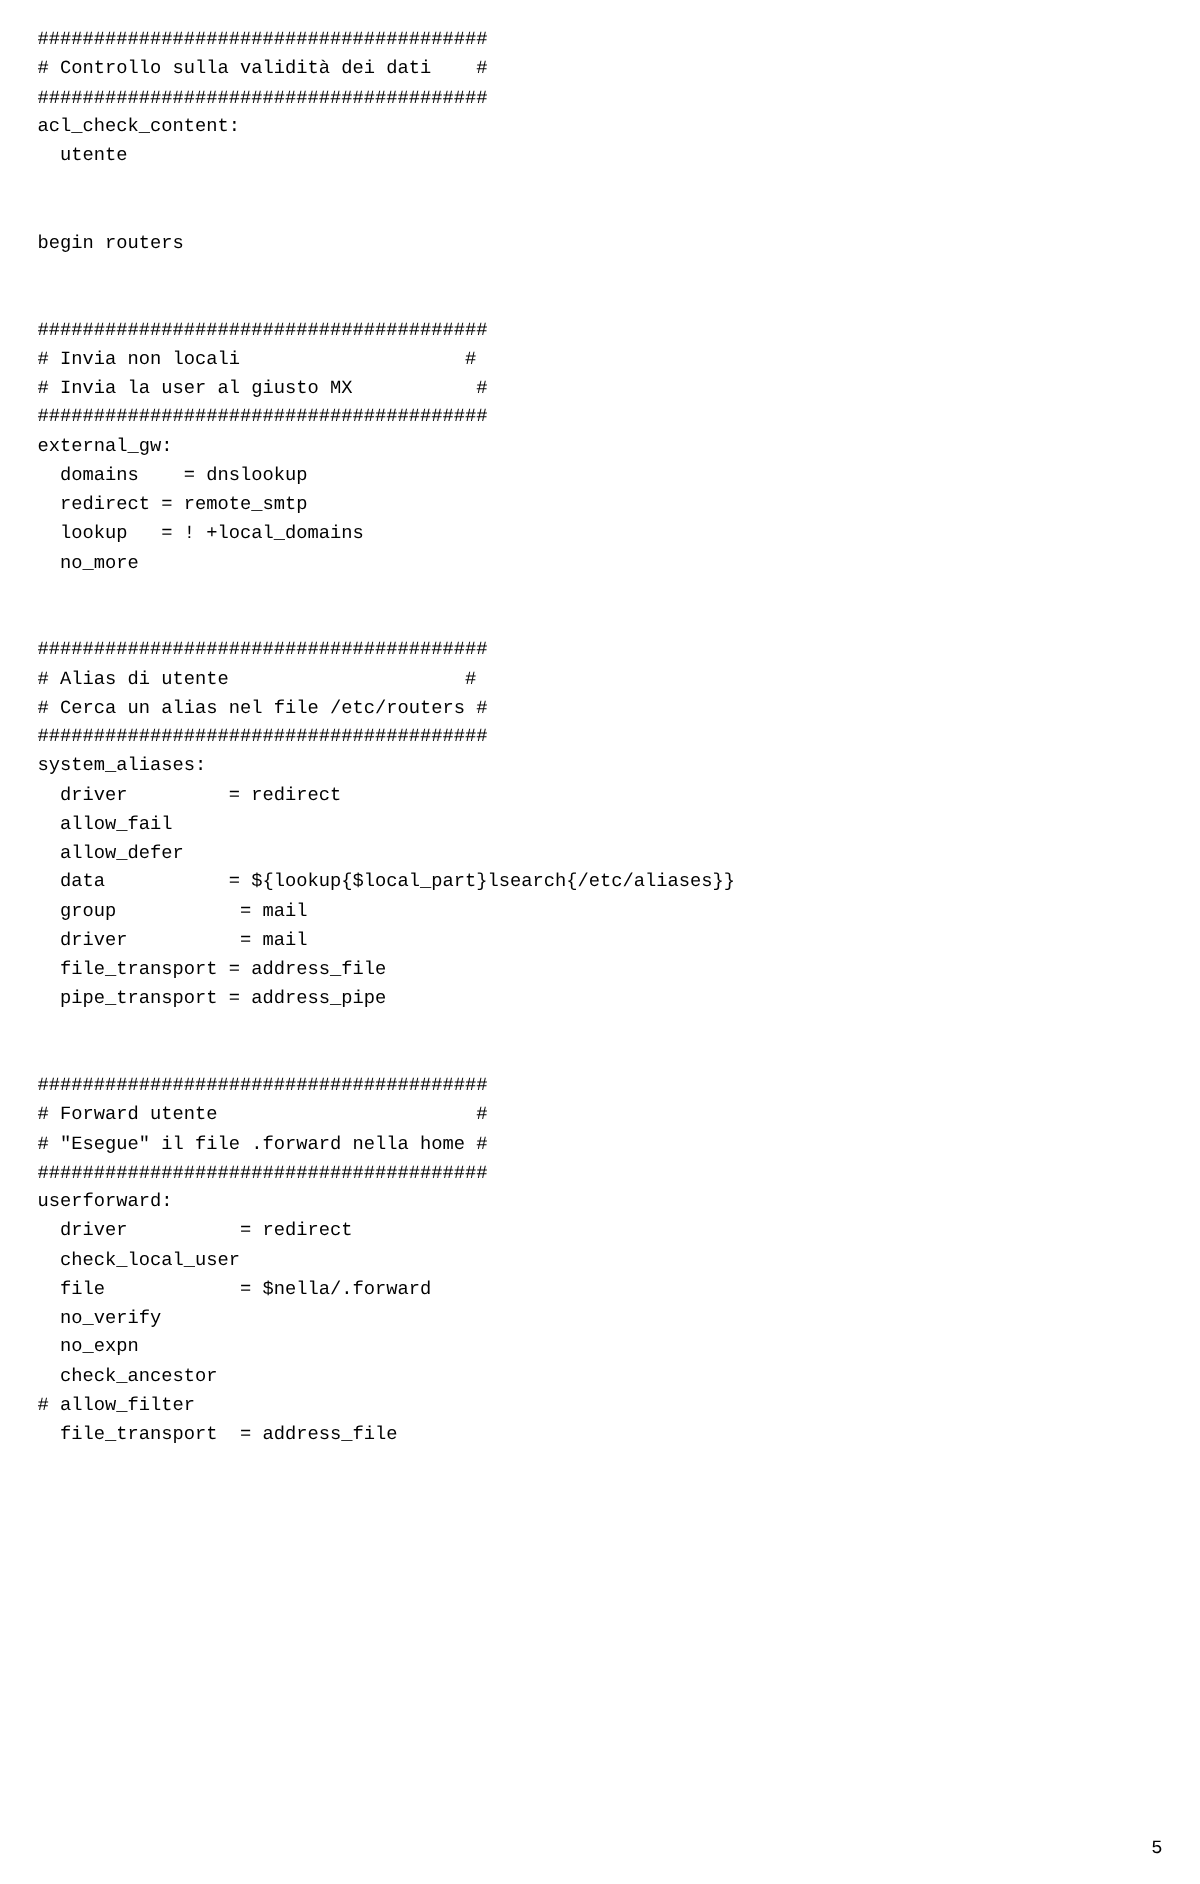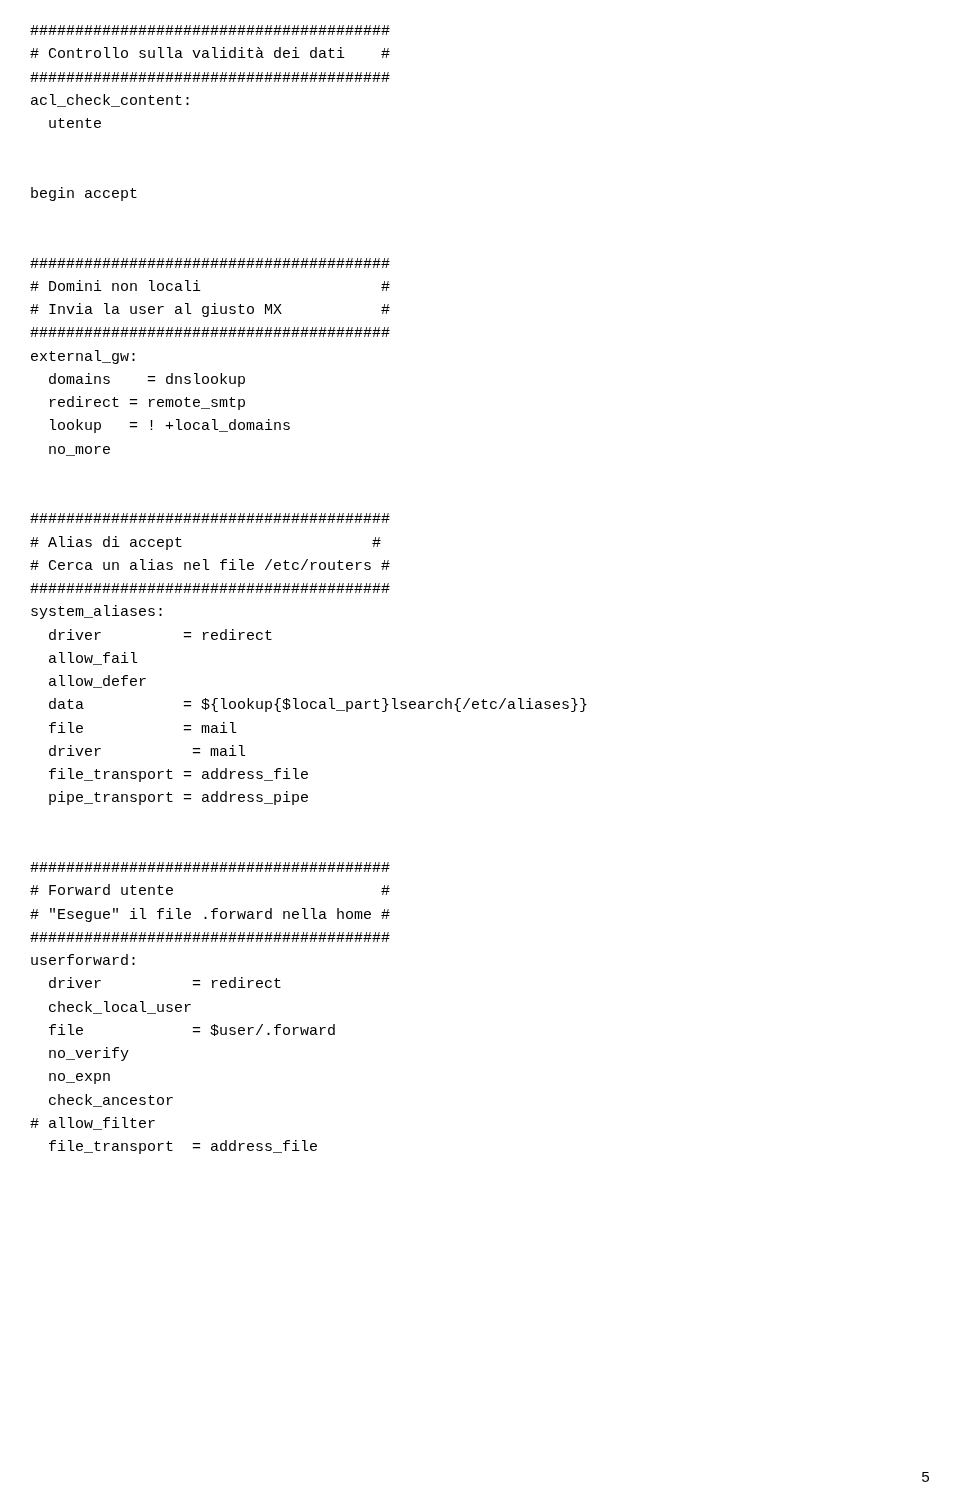--- a/index.html
+++ b/index.html
@@ -33,57 +33,57 @@
 </head>
 <body>
 
 <div class="code-container"><span>########################################</span>
 <span># Controllo sulla validità dei dati    #</span>
 <span>########################################</span>
 <span>acl_check_content:</span>
 <span>  utente</span>
 <span></span>
 <span></span>
-<span>begin accept</span>
+<span>begin routers</span>
 <span></span>
 <span></span>
 <span>########################################</span>
-<span># Domini non locali                    #</span>
+<span># Invia non locali                    #</span>
 <span># Invia la user al giusto MX           #</span>
 <span>########################################</span>
 <span>external_gw:</span>
 <span>  domains    = dnslookup</span>
 <span>  redirect = remote_smtp</span>
 <span>  lookup   = ! +local_domains</span>
 <span>  no_more</span>
 <span></span>
 <span></span>
 <span>########################################</span>
-<span># Alias di accept                     #</span>
+<span># Alias di utente                     #</span>
 <span># Cerca un alias nel file /etc/routers #</span>
 <span>########################################</span>
 <span>system_aliases:</span>
 <span>  driver         = redirect</span>
 <span>  allow_fail</span>
 <span>  allow_defer</span>
 <span>  data           = ${lookup{$local_part}lsearch{/etc/aliases}}</span>
-<span>  file           = mail</span>
+<span>  group           = mail</span>
 <span>  driver          = mail</span>
 <span>  file_transport = address_file</span>
 <span>  pipe_transport = address_pipe</span>
 <span></span>
 <span></span>
 <span>########################################</span>
 <span># Forward utente                       #</span>
 <span># "Esegue" il file .forward nella home #</span>
 <span>########################################</span>
 <span>userforward:</span>
 <span>  driver          = redirect</span>
 <span>  check_local_user</span>
-<span>  file            = $user/.forward</span>
+<span>  file            = $nella/.forward</span>
 <span>  no_verify</span>
 <span>  no_expn</span>
 <span>  check_ancestor</span>
 <span># allow_filter</span>
 <span>  file_transport  = address_file</span>
 </div>
 
 <div class="page-number">5</div>
 
 </body></html>

